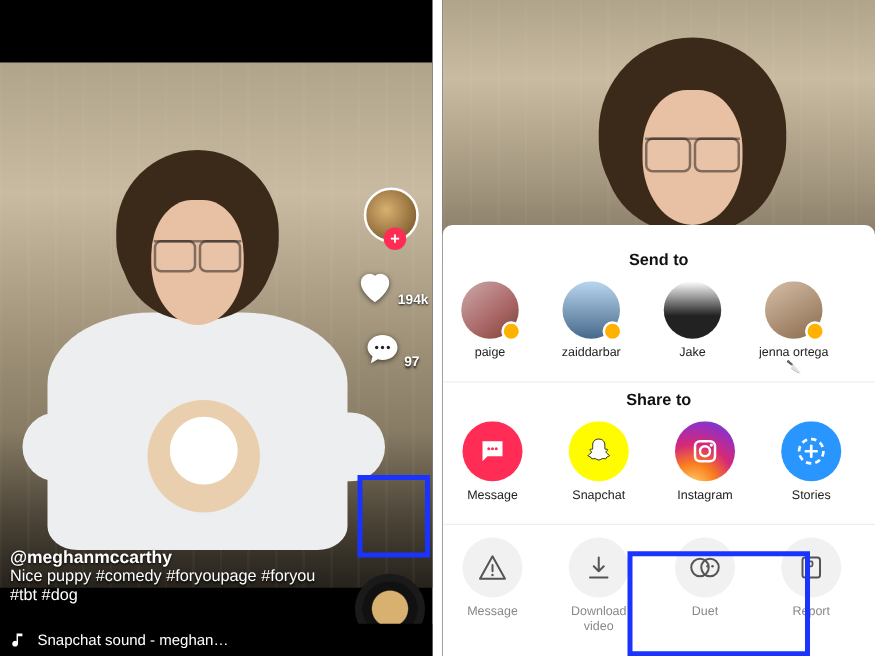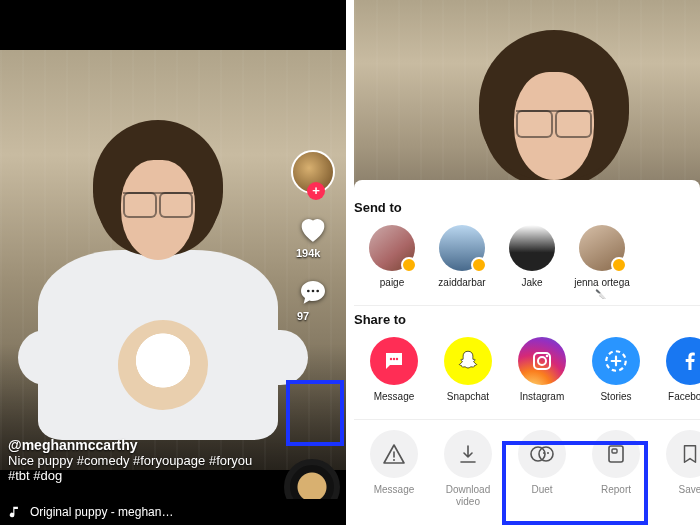--- a/index.html
+++ b/index.html
@@ -29,21 +29,21 @@
   .torso { position:absolute; left:10px; top:130px; width:240px; height:190px; background:#edeef0; border-radius:35% 35% 10% 10% / 30% 30% 10% 10%; }
   .sleeves { position:absolute; left:0; top:210px; width:260px; height:60px; }
   .sleeves:before, .sleeves:after{content:"";position:absolute;top:0;width:70px;height:55px;background:#edeef0;border-radius:30px;}
   .sleeves:before{left:-10px} .sleeves:after{right:-20px}
   .shirtgraphic { position:absolute; left:90px; top:200px; width:90px; height:90px; border-radius:50%; background: radial-gradient(circle at 50% 45%, #fff 0 40%, #e9cfae 41% 100%); }
 
   
   .rail { position:absolute; right:6px; top:150px; width:54px; display:flex; flex-direction:column; align-items:center; gap:18px; color:#fff; font-size:11px; }
   .avatar-ring { width:44px; height:44px; border-radius:50%; border:2px solid #fff; background: radial-gradient(circle at 40% 40%, #d8b070, #6b4a20); position:relative;}
   .plus { position:absolute; bottom:-8px; left:14px; width:18px; height:18px; border-radius:50%; background:#ff2d55; color:#fff; text-align:center; line-height:17px; font-weight:700; font-size:13px;}
-  .rail-item { display:flex; flex-direction:column; align-items:flex-start; gap:1px; }
+  .rail-item { display:flex; flex-direction:row; align-items:flex-end; gap:1px; }
   .rail-item svg{ filter: drop-shadow(0 1px 2px rgba(0,0,0,.6)); }
   .count { font-weight:600; text-shadow:0 1px 2px #000; }
 
   .spinning-disc { position:absolute; right:6px; bottom:10px; width:44px; height:44px; border-radius:50%; background:
      radial-gradient(circle at 50% 50%, #d8b070 0 14px, #111 15px 100%); border:6px solid #1a1a1a; box-sizing:content-box;}
 
   
   .caption { position:absolute; left:8px; bottom:42px; right:70px; color:#fff; font-size:13px; text-shadow:0 1px 2px rgba(0,0,0,.9);}
   .handle { font-weight:700; font-size:14px; margin-bottom:0; display:block;}
   .sound-row { position:absolute; left:0; bottom:0; right:0; height:26px; background:#000; color:#fff; display:flex; align-items:center; gap:8px; padding:0 8px; font-size:12px;}
@@ -55,22 +55,22 @@
   
   .bg-photo { position:absolute; inset:0 0 auto 0; height:210px; background:
      linear-gradient(180deg, #b0a48a, #c8bba1 30%, #a3967e 70%, #7d7260); }
   .bg-person { position:absolute; left:70px; top:30px; }
   .bg-person .hair{left:55px;top:0;width:150px;height:150px}
   .bg-person .face{left:90px;top:42px;width:80px;height:108px}
   .bg-person .glasses{left:92px;top:80px;width:76px}
   .bg-person .glasses:before,.bg-person .glasses:after{width:33px;height:24px}
 
   .sheet { position:absolute; left:0; right:0; bottom:0; top:180px; background:#fff; border-radius:8px 8px 0 0; padding-top:14px; overflow:hidden;}
-  .section-title { font-size:13px; font-weight:600; color:#111; margin:6px 0 10px;}
-  .row { display:flex; overflow:hidden; padding:0 10px; gap:14px; }
+  .section-title { text-align:center; font-size:13px; font-weight:600; color:#111; margin:6px 0 10px;}
+  .row { display:flex; overflow:hidden; padding:0 10px; gap:25px; }
   .row.people .cell{ width:56px; }
   .cell { flex:0 0 auto; width:60px; display:flex; flex-direction:column; align-items:center; gap:6px; text-align:center; }
   .avatar { width:46px; height:46px; border-radius:50%; background:#777; position:relative; background-size:cover; }
   .verify { position:absolute; right:-2px; bottom:-2px; width:16px; height:16px; border-radius:50%; background:#ffb100; border:2px solid #fff; }
   .label { font-size:10px; color:#222; line-height:1.15; height:22px; overflow:hidden;}
   .label.gray { color:#888; }
 
   .divider { height:1px; background:#eee; margin:6px 0 2px;}
 
   .share-icon { width:48px; height:48px; border-radius:50%; display:flex; align-items:center; justify-content:center; }
@@ -134,21 +134,21 @@
 
     <div class="caption">
       <span class="handle">@meghanmccarthy</span>
       <span>Nice puppy #comedy #foryoupage #foryou #tbt #dog</span>
     </div>
 
     <div class="sound-row">
       <svg width="14" height="14" viewBox="0 0 24 24">
           <path fill="#fff" d="M9 3v10.6A4 4 0 1 0 11 17V7h6V3H9z"></path>
         </svg>
-      <span>Original puppy - meghan…</span>
+      <span>Snapchat sound - meghan…</span>
     </div>
 
     <div id="hl-share" class="hl"></div>
   </div>
 
   <div class="phone">
     <div class="bg-photo">
       <div class="door"></div>
       <div class="bg-person">
         <div class="hair"></div>

